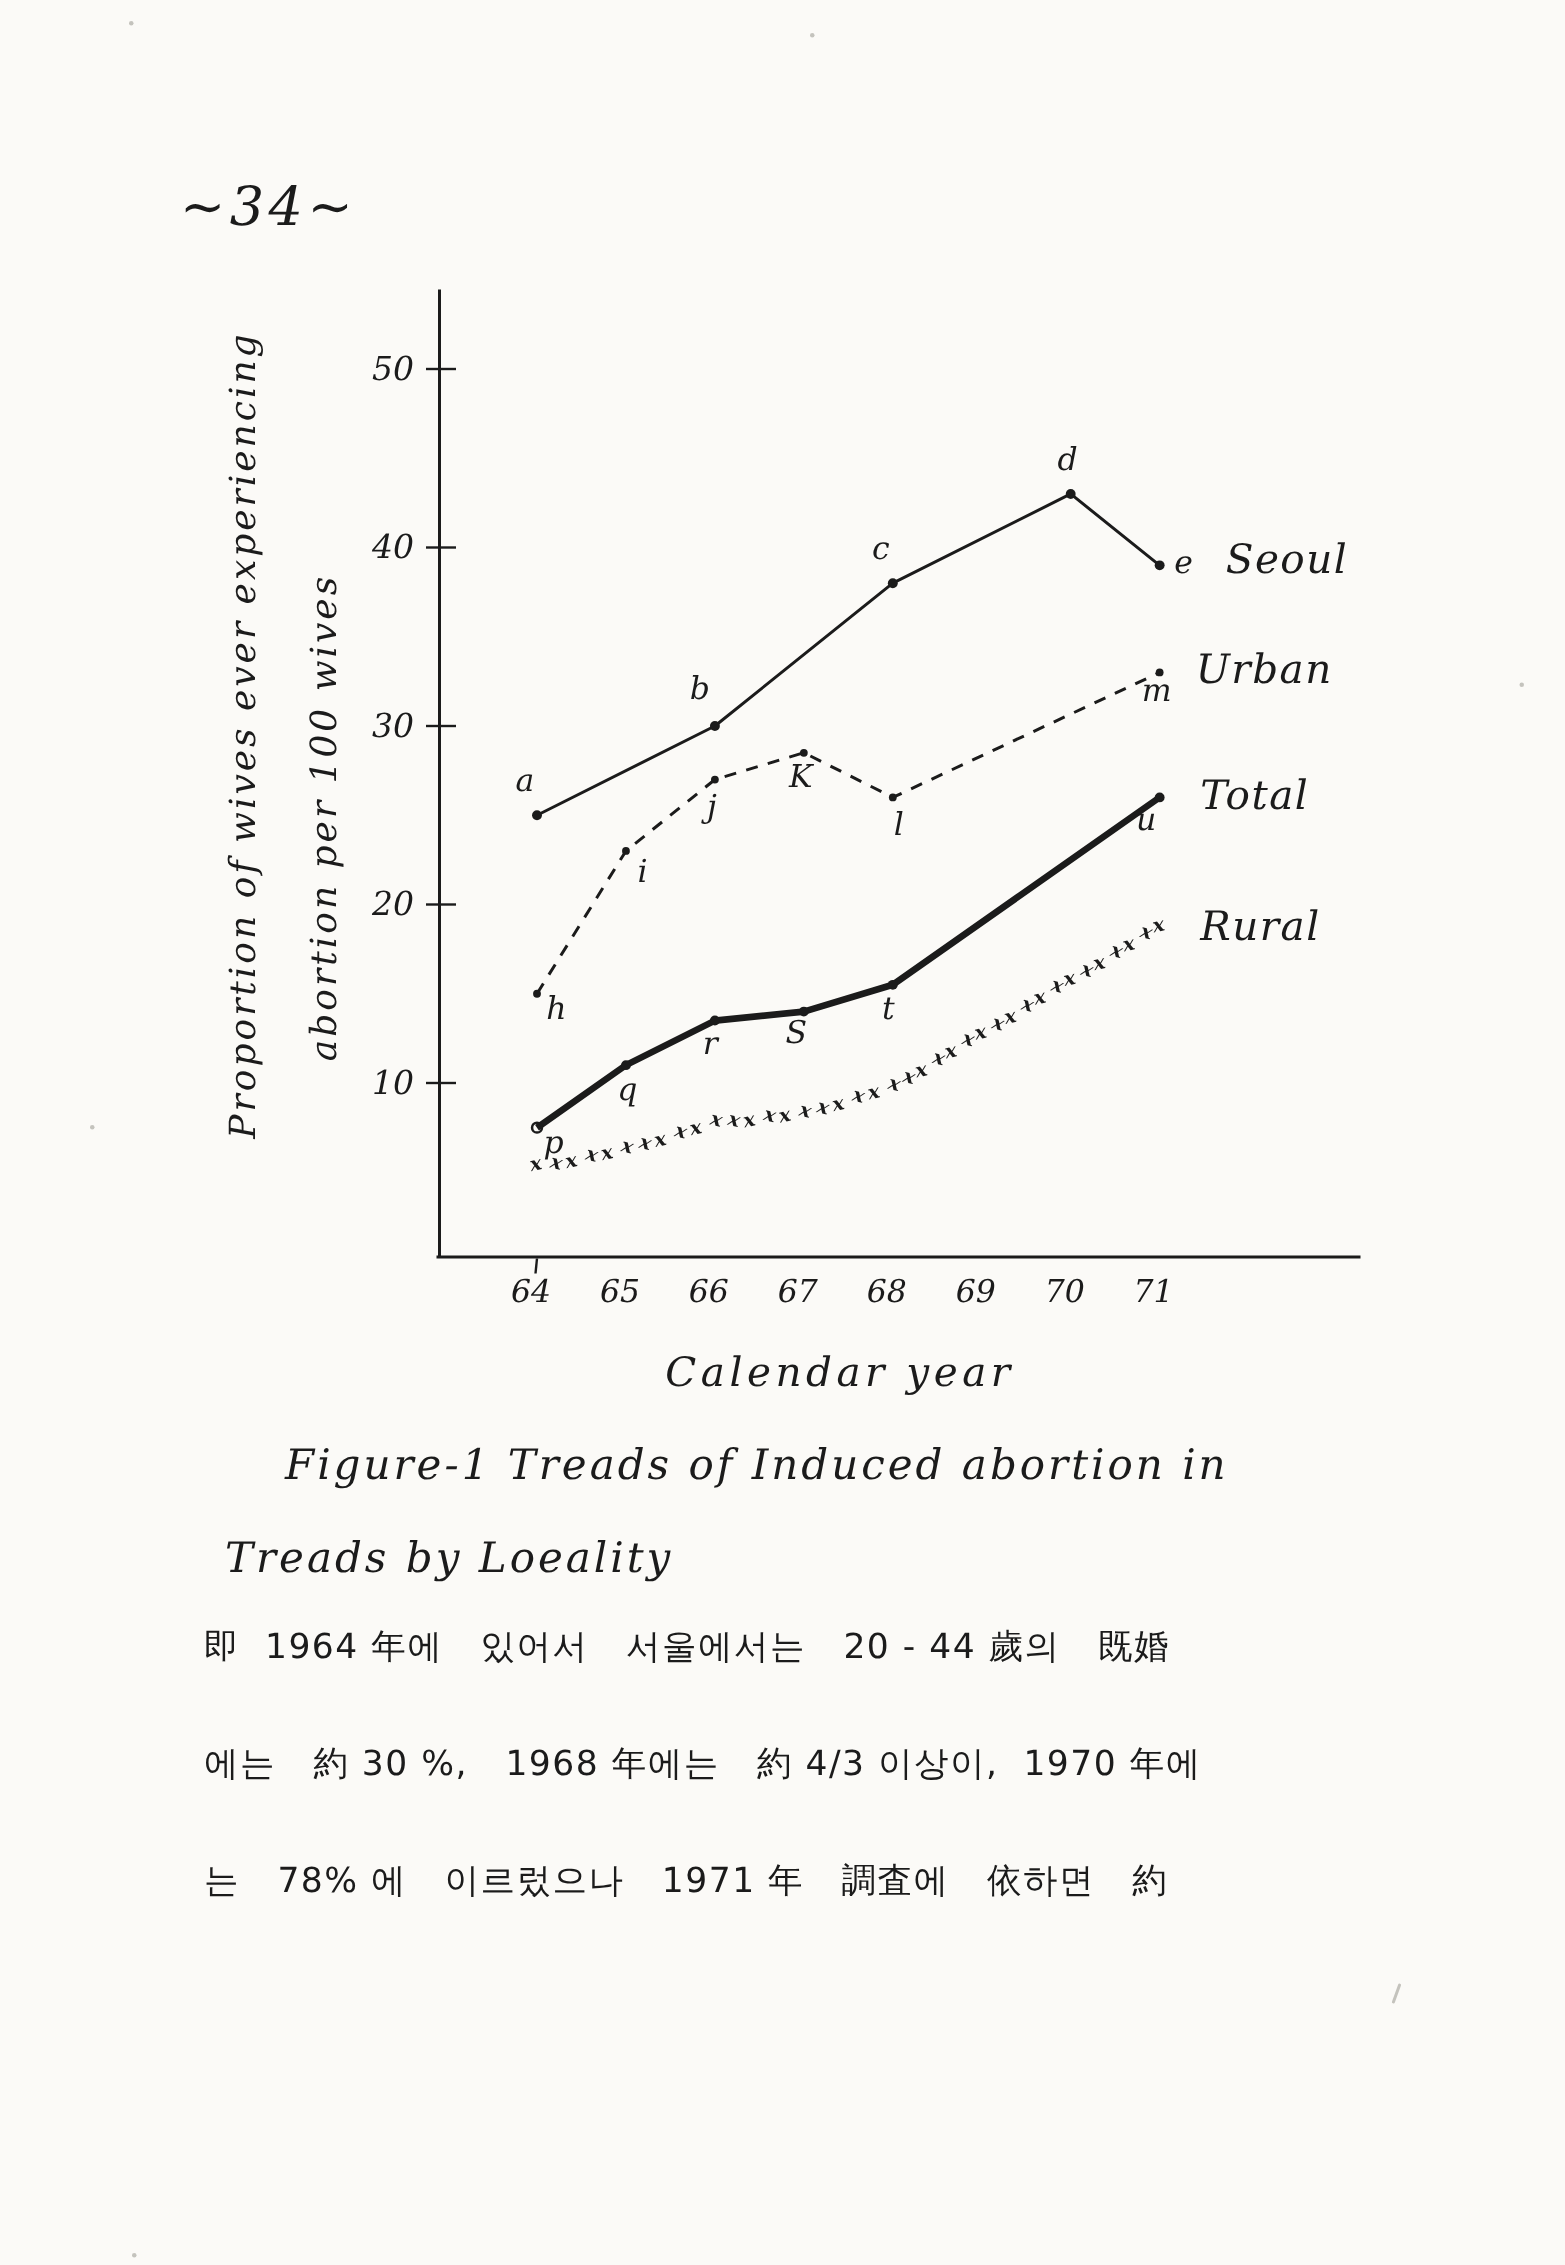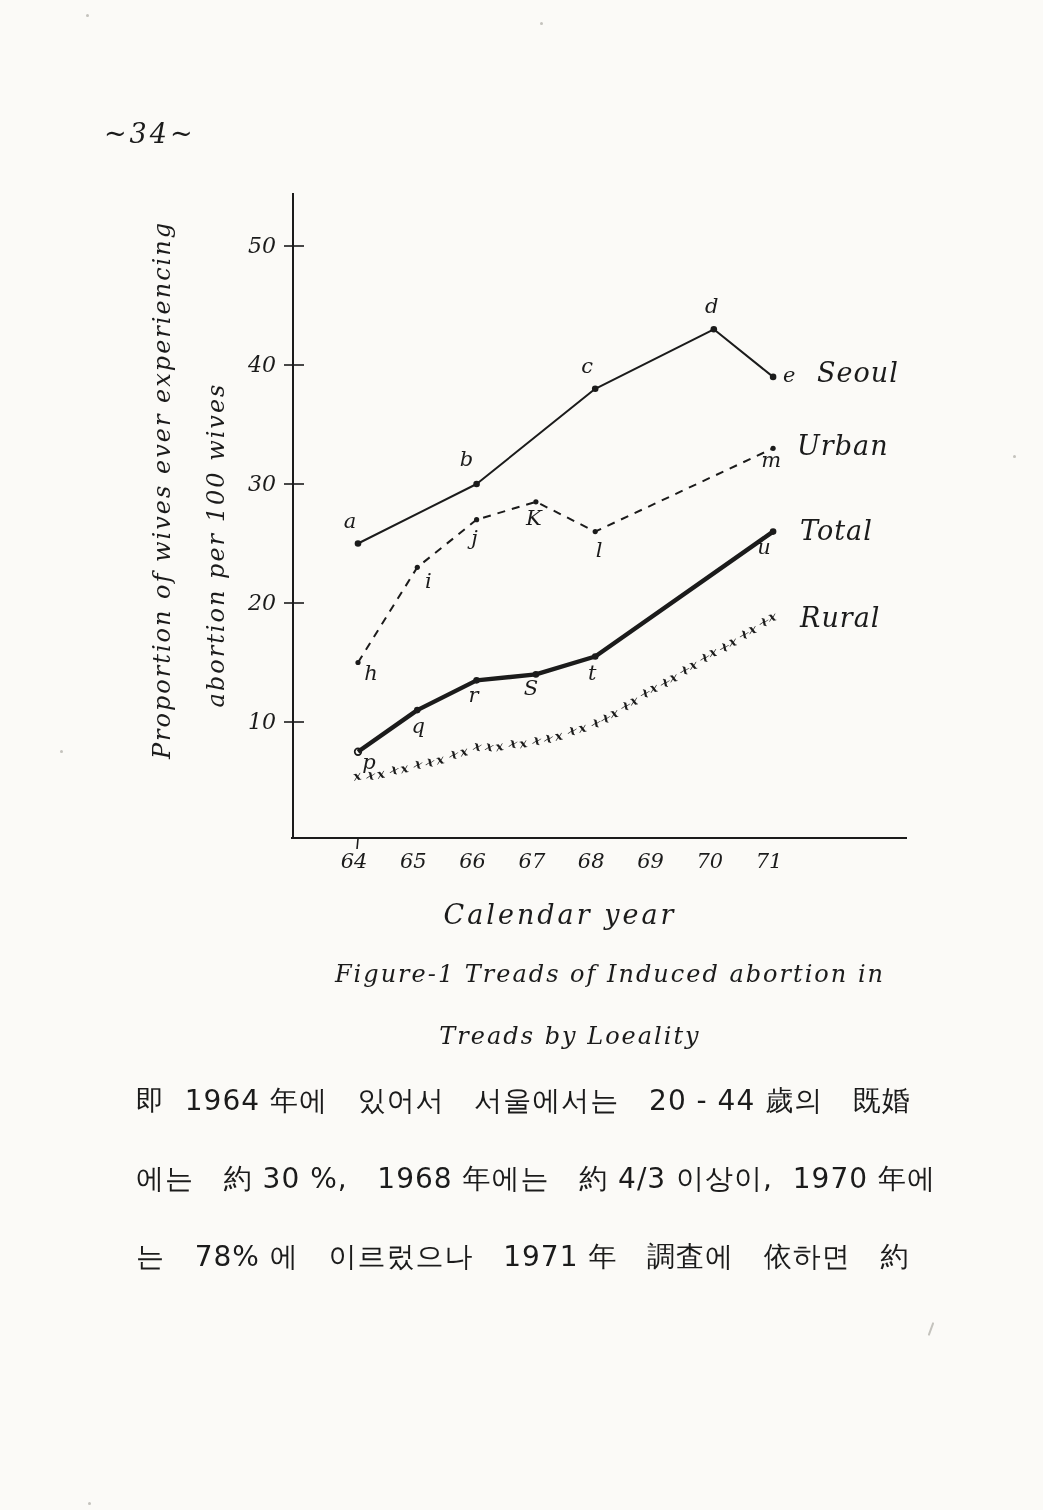--- a/index.html
+++ b/index.html
@@ -1,34 +1,34 @@
 <!DOCTYPE html>
 <html><head>
 <meta charset="utf-8">
 <style>
   html,body{margin:0;padding:0;background:#e9e8e3;}
   .page{position:relative;width:1043px;height:1510px;margin:0 auto;background:#fbfaf7;
         color:#1b1b1b;font-family:"DejaVu Serif",serif;overflow:hidden;}
   .hw{font-style:italic;}
-  .pagenum{position:absolute;left:104px;top:118px;font-size:27px;letter-spacing:3px;}
+  .pagenum{position:absolute;left:120px;top:118px;font-size:36px;letter-spacing:3px;}
   svg.figure{position:absolute;left:0;top:0;}
   svg text{fill:#1b1b1b;}
   .axis{stroke:#1b1b1b;stroke-width:2;fill:none;}
   .tick{stroke:#1b1b1b;stroke-width:1.6;}
   .tick-label{font-family:"DejaVu Serif",serif;font-style:italic;font-size:22px;}
   .xtick-label{font-family:"DejaVu Serif",serif;font-style:italic;font-size:21px;}
   .pt-label{font-family:"DejaVu Serif",serif;font-style:italic;font-size:21px;}
   .legend-label{font-family:"DejaVu Serif",serif;font-style:italic;font-size:27px;letter-spacing:1px;}
   .axis-title{font-family:"DejaVu Serif",serif;font-style:italic;font-size:24px;letter-spacing:2px;}
   .xaxis-title{font-family:"DejaVu Serif",serif;font-style:italic;font-size:27px;letter-spacing:3px;}
   .xmark{font-family:"DejaVu Serif",serif;font-style:italic;font-size:13px;font-weight:bold;}
-  .caption{position:absolute;text-align:center;font-style:italic;font-size:24px;letter-spacing:2px;}
+  .caption{position:absolute;text-align:left;font-style:italic;font-size:28px;letter-spacing:2px;}
   .caption1{left:190px;top:960px;width:840px;}
   .caption2{left:150px;top:1022px;width:840px;}
-  .para{position:absolute;left:136px;top:1082px;font-size:28px;letter-spacing:1px;
+  .para{position:absolute;left:136px;top:1082px;font-size:23px;letter-spacing:1px;
         font-family:"DejaVu Sans","DejaVu Serif",sans-serif;}
   .para .line{height:78px;white-space:pre;}
   .speck{position:absolute;width:3px;height:3px;border-radius:50%;background:#97968e;opacity:.55;}
 </style>
 </head>
 <body>
 
 <div class="page">
 
   <div class="pagenum hw">~34~</div>

